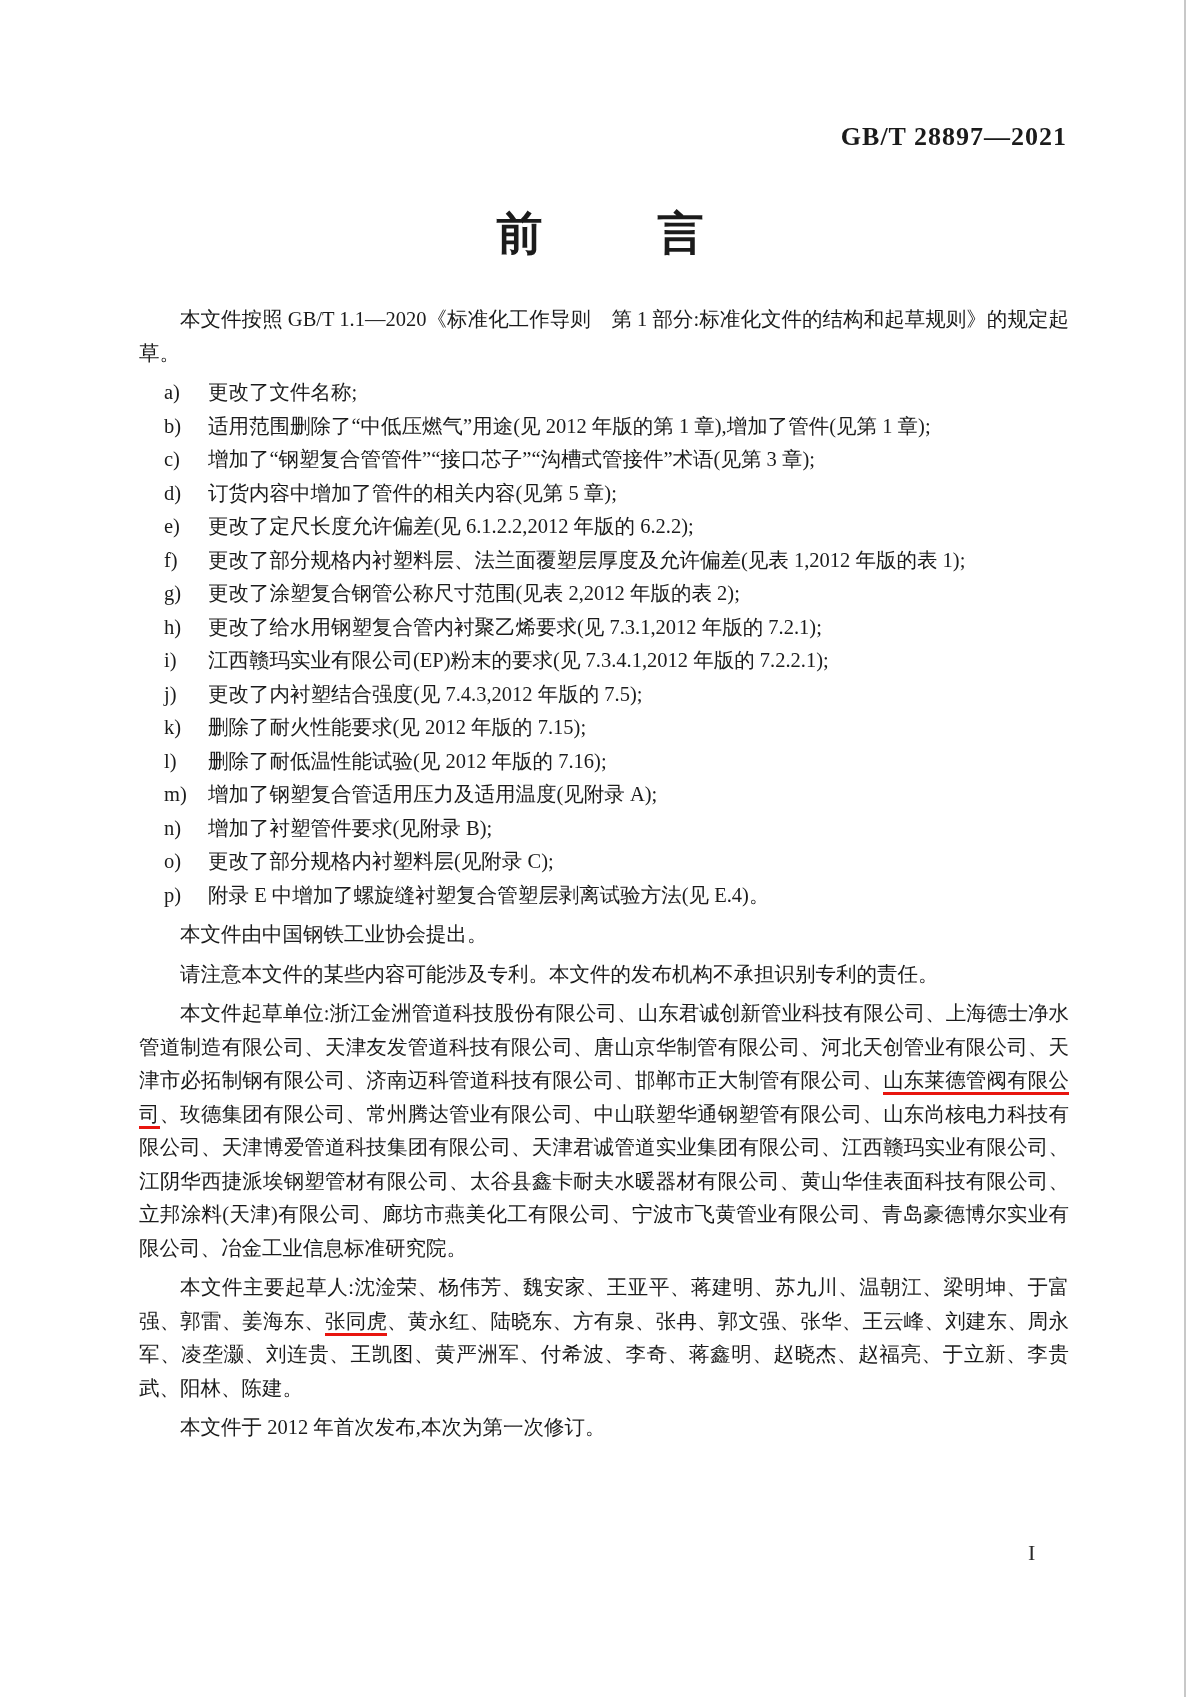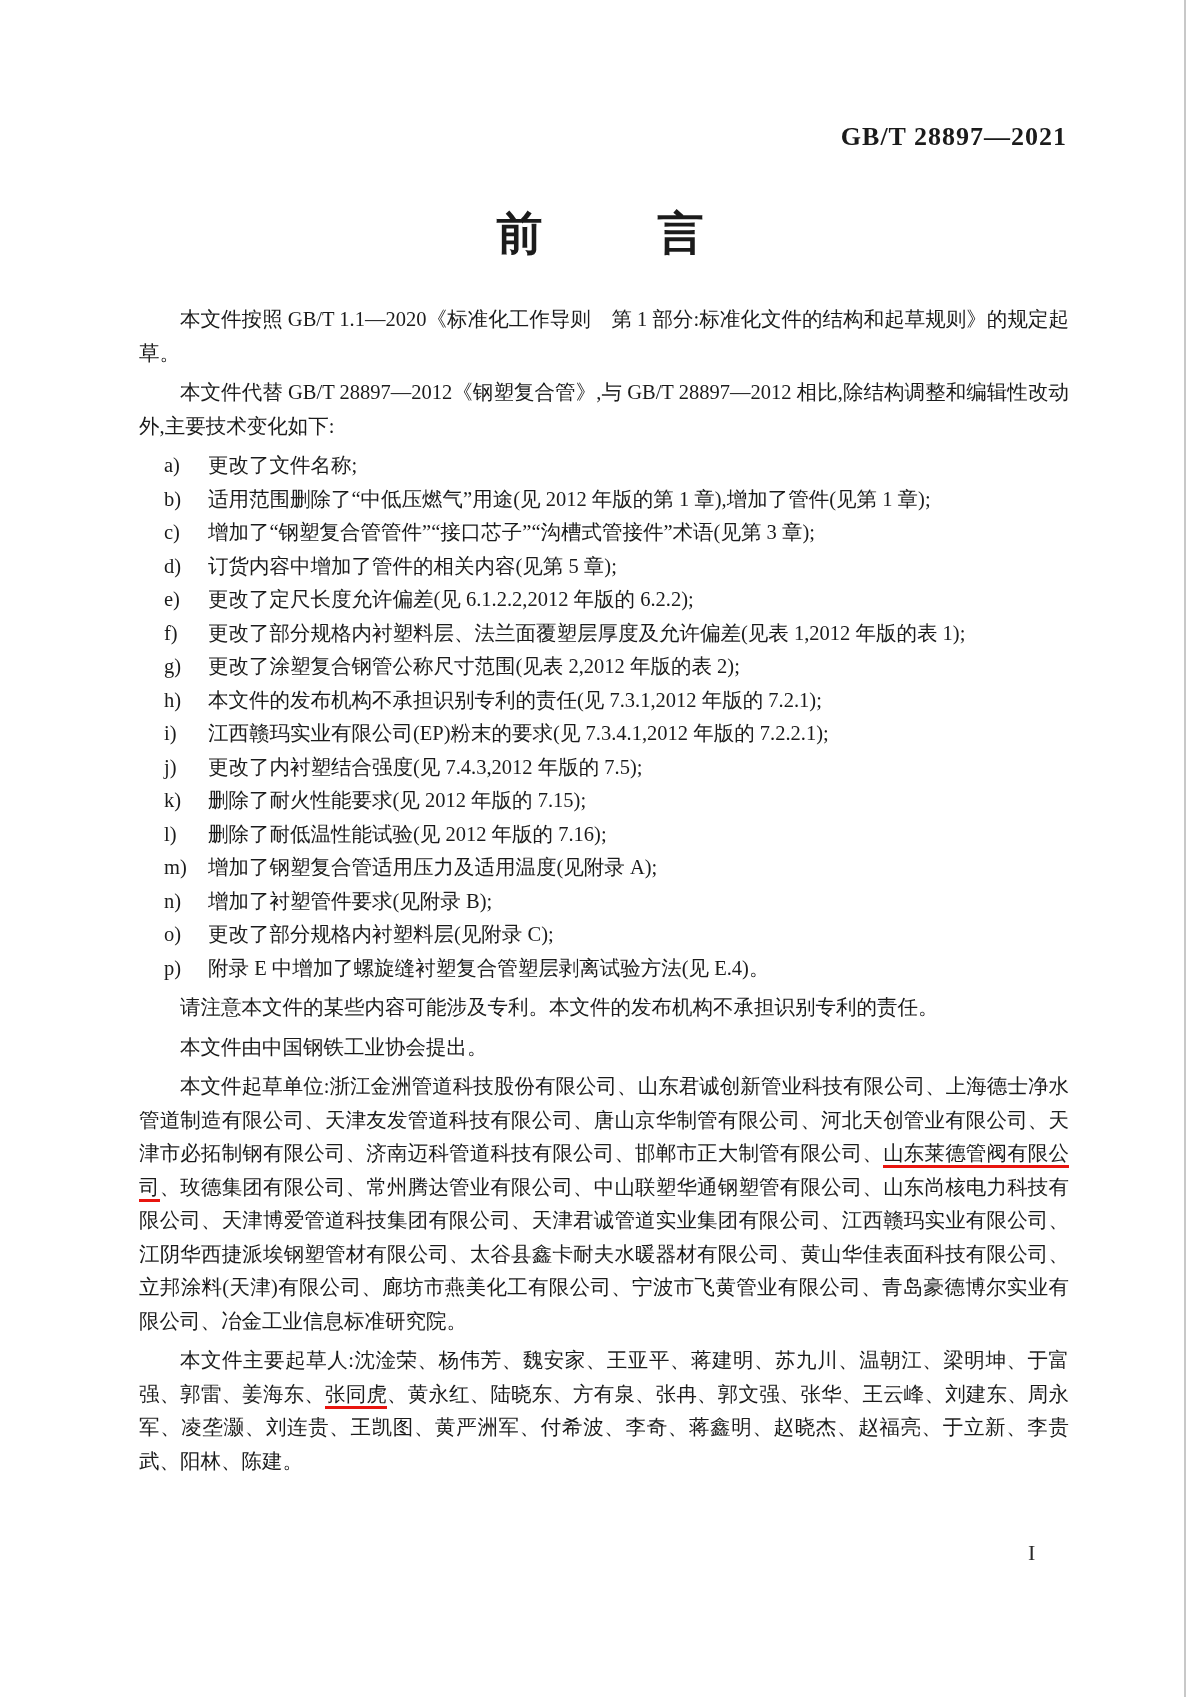--- a/index.html
+++ b/index.html
@@ -33,21 +33,20 @@
 <body>
 
 <div class="page">
 
   <div class="doc-code">GB/T 28897—2021</div>
 
   <h1 class="title"><span class="title-text">前言</span></h1>
 
   <div class="body">
     <p>本文件按照 GB/T 1.1—2020《标准化工作导则　第 1 部分:标准化文件的结构和起草规则》的规定起草。</p>
-    <p>本文件代替 GB/T 28897—2012《钢塑复合管》,与 GB/T 28897—2012 相比,除结构调整和编辑性改动外,主要技术变化如下:</p>
 
     <div class="changes">
         <div class="change-item">
           <span class="marker">a)</span>
           <span class="item-text">更改了文件名称;</span>
         </div>
         <div class="change-item">
           <span class="marker">b)</span>
           <span class="item-text">适用范围删除了“中低压燃气”用途(见 2012 年版的第 1 章),增加了管件(见第 1 章);</span>
         </div>
@@ -66,21 +65,21 @@
         <div class="change-item">
           <span class="marker">f)</span>
           <span class="item-text">更改了部分规格内衬塑料层、法兰面覆塑层厚度及允许偏差(见表 1,2012 年版的表 1);</span>
         </div>
         <div class="change-item">
           <span class="marker">g)</span>
           <span class="item-text">更改了涂塑复合钢管公称尺寸范围(见表 2,2012 年版的表 2);</span>
         </div>
         <div class="change-item">
           <span class="marker">h)</span>
-          <span class="item-text">本文件的发布机构不承担识别专利的责任(见 7.3.1,2012 年版的 7.2.1);</span>
+          <span class="item-text">更改了给水用钢塑复合管内衬聚乙烯要求(见 7.3.1,2012 年版的 7.2.1);</span>
         </div>
         <div class="change-item">
           <span class="marker">i)</span>
           <span class="item-text">江西赣玛实业有限公司(EP)粉末的要求(见 7.3.4.1,2012 年版的 7.2.2.1);</span>
         </div>
         <div class="change-item">
           <span class="marker">j)</span>
           <span class="item-text">更改了内衬塑结合强度(见 7.4.3,2012 年版的 7.5);</span>
         </div>
         <div class="change-item">
@@ -102,23 +101,24 @@
         <div class="change-item">
           <span class="marker">o)</span>
           <span class="item-text">更改了部分规格内衬塑料层(见附录 C);</span>
         </div>
         <div class="change-item">
           <span class="marker">p)</span>
           <span class="item-text">附录 E 中增加了螺旋缝衬塑复合管塑层剥离试验方法(见 E.4)。</span>
         </div>
       </div>
 
+    <p>本文件由中国钢铁工业协会提出。</p>
     <p>请注意本文件的某些内容可能涉及专利。本文件的发布机构不承担识别专利的责任。</p>
-    <p>本文件由中国钢铁工业协会提出。</p>
     <p><span>本文件起草单位:浙江金洲管道科技股份有限公司、山东君诚创新管业科技有限公司、上海德士净水管道制造有限公司、天津友发管道科技有限公司、唐山京华制管有限公司、河北天创管业有限公司、天津市必拓制钢有限公司、济南迈科管道科技有限公司、邯郸市正大制管有限公司、</span><span class="redline" style="border-bottom-color: rgb(232, 21, 15);">山东莱德管阀有限公司</span><span>、玫德集团有限公司、常州腾达管业有限公司、中山联塑华通钢塑管有限公司、山东尚核电力科技有限公司、天津博爱管道科技集团有限公司、天津君诚管道实业集团有限公司、江西赣玛实业有限公司、江阴华西捷派埃钢塑管材有限公司、太谷县鑫卡耐夫水暖器材有限公司、黄山华佳表面科技有限公司、立邦涂料(天津)有限公司、廊坊市燕美化工有限公司、宁波市飞黄管业有限公司、青岛豪德博尔实业有限公司、冶金工业信息标准研究院。</span></p>
     <p><span>本文件主要起草人:沈淦荣、杨伟芳、魏安家、王亚平、蒋建明、苏九川、温朝江、梁明坤、于富强、郭雷、姜海东、</span><span class="redline" style="border-bottom-color: rgb(232, 21, 15);">张同虎</span><span>、黄永红、陆晓东、方有泉、张冉、郭文强、张华、王云峰、刘建东、周永军、凌垄灏、刘连贵、王凯图、黄严洲军、付希波、李奇、蒋鑫明、赵晓杰、赵福亮、于立新、李贵武、阳林、陈建。</span></p>
+    <p>本文件于 2012 年首次发布,本次为第一次修订。</p>
   </div>
 
   <div class="page-number">I</div>
 
   <div class="scan-edge"></div>
 
 </div>
 
 </body></html>

